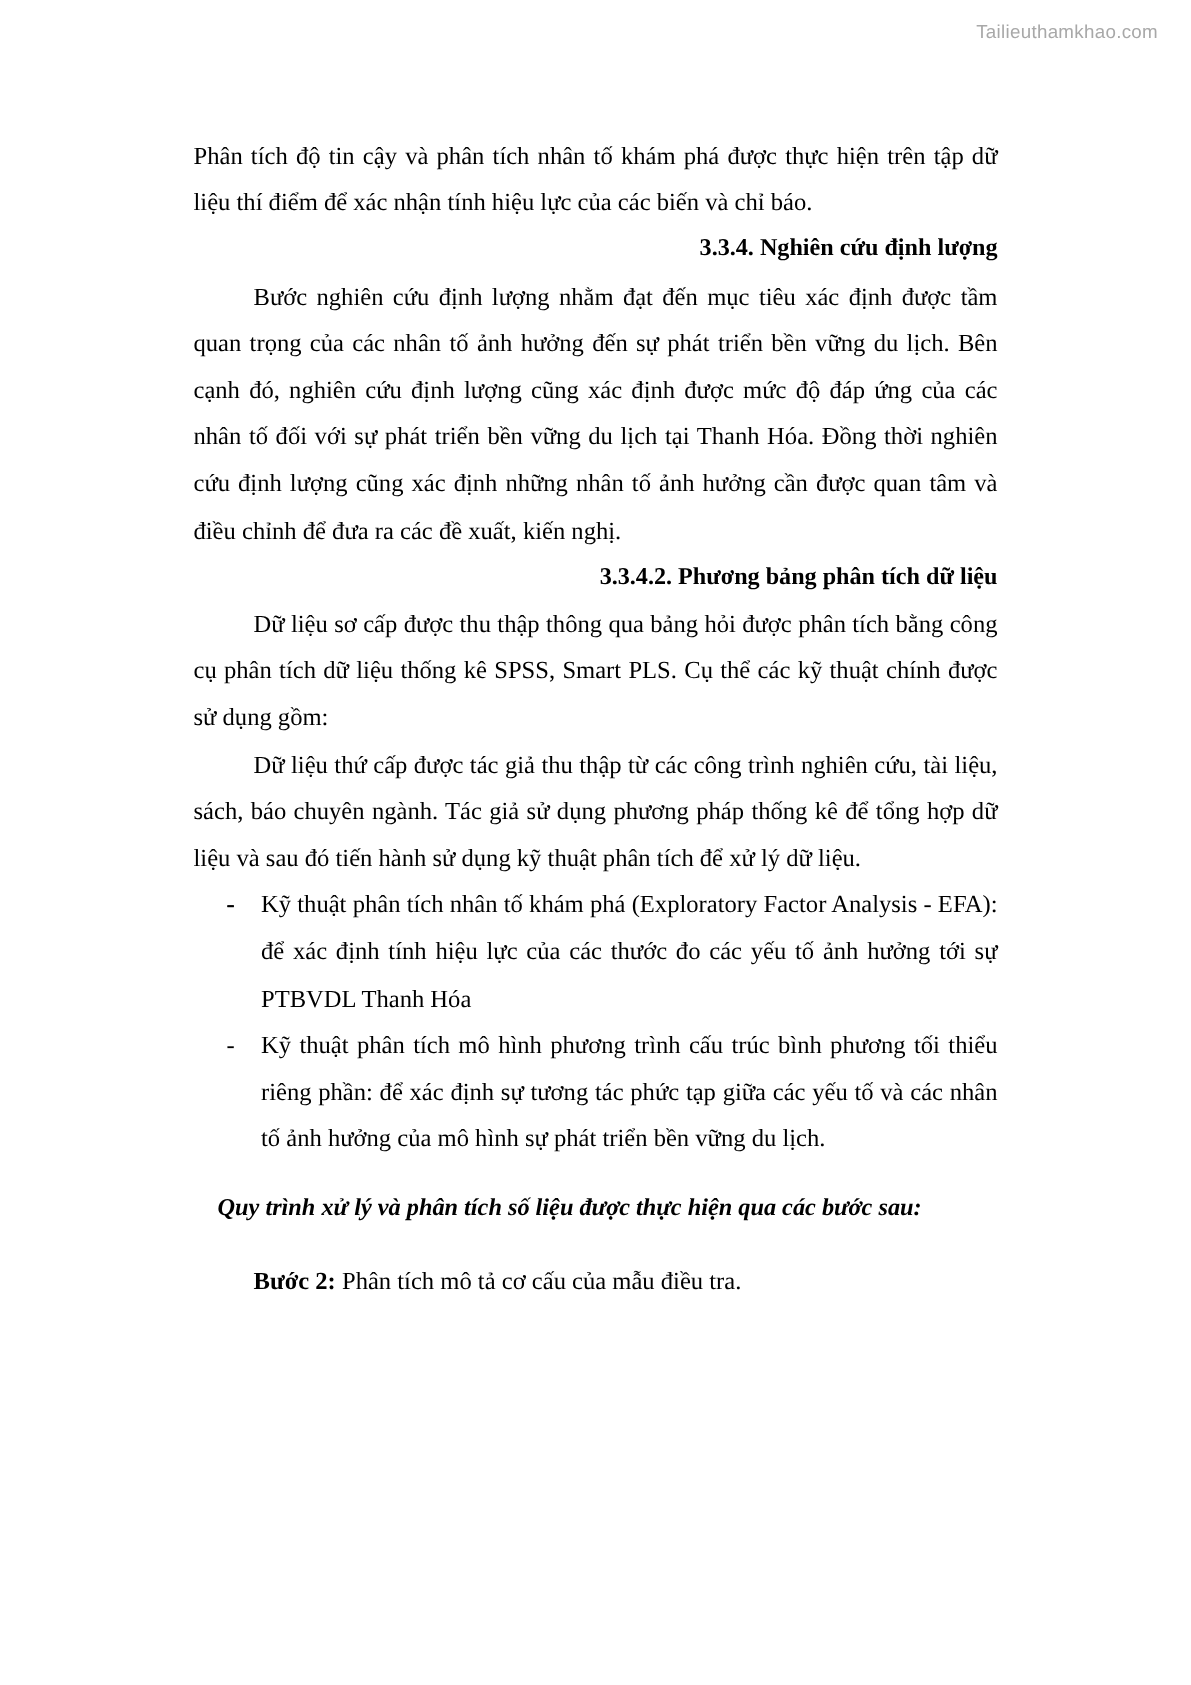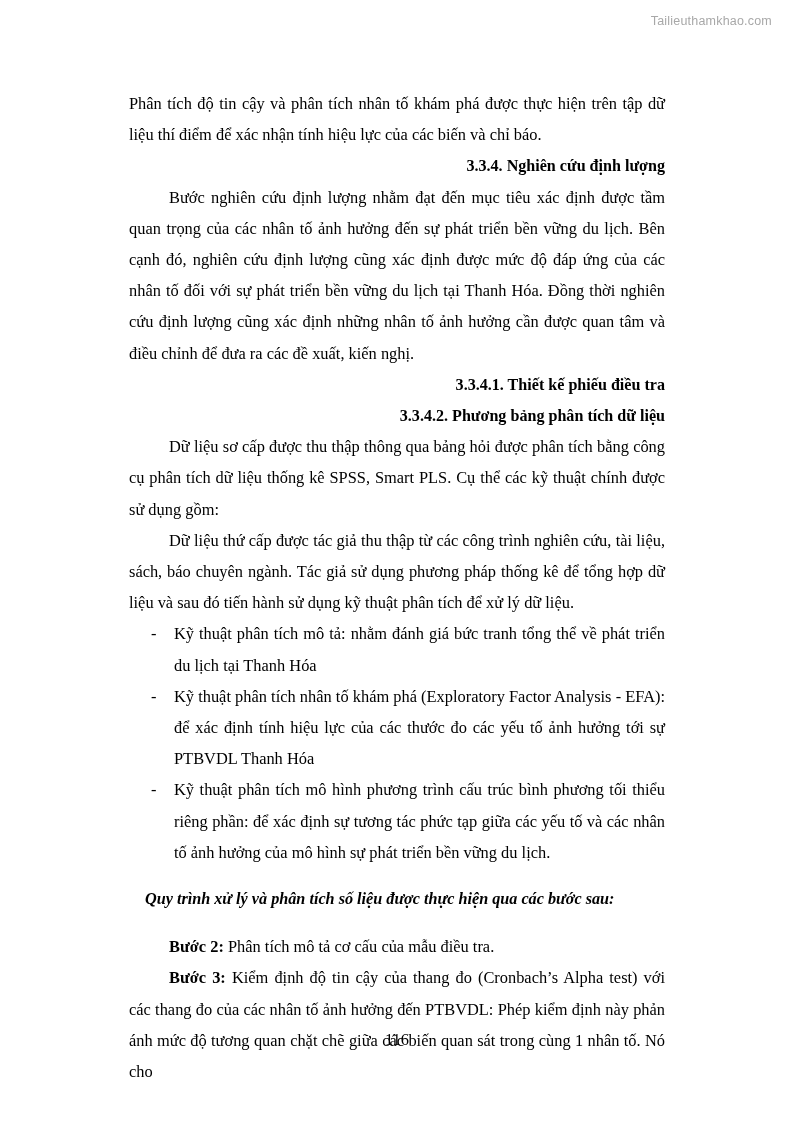--- a/index.html
+++ b/index.html
@@ -115,47 +115,43 @@
   <div class="watermark">Tailieuthamkhao.com</div>
 
   <div class="content">
 
     <p class="para">Phân tích độ tin cậy và phân tích nhân tố khám phá được thực hiện trên tập dữ liệu thí điểm để xác nhận tính hiệu lực của các biến và chỉ báo.</p>
 
     <p class="heading">3.3.4. Nghiên cứu định lượng</p>
 
     <p class="para indent">Bước nghiên cứu định lượng nhằm đạt đến mục tiêu xác định được tầm quan trọng của các nhân tố ảnh hưởng đến sự phát triển bền vững du lịch. Bên cạnh đó, nghiên cứu định lượng cũng xác định được mức độ đáp ứng của các nhân tố đối với sự phát triển bền vững du lịch tại Thanh Hóa. Đồng thời nghiên cứu định lượng cũng xác định những nhân tố ảnh hưởng cần được quan tâm và điều chỉnh để đưa ra các đề xuất, kiến nghị.</p>
 
-    <p class="heading">3.3.4.1. Thiết kế phiếu điều tra</p>
 
     <p class="heading">3.3.4.2. Phương bảng phân tích dữ liệu</p>
 
     <p class="para indent">Dữ liệu sơ cấp được thu thập thông qua bảng hỏi được phân tích bằng công cụ phân tích dữ liệu thống kê SPSS, Smart PLS. Cụ thể các kỹ thuật chính được sử dụng gồm:</p>
 
     <p class="para indent">Dữ liệu thứ cấp được tác giả thu thập từ các công trình nghiên cứu, tài liệu, sách, báo chuyên ngành. Tác giả sử dụng phương pháp thống kê để tổng hợp dữ liệu và sau đó tiến hành sử dụng kỹ thuật phân tích để xử lý dữ liệu.</p>
 
     <ul class="bullet-list">
       <li class="bullet-item">
         <span class="bullet-marker">-</span>
-        <span>Kỹ thuật phân tích mô tả: nhằm đánh giá bức tranh tổng thể về phát triển du lịch tại Thanh Hóa</span>
       </li>
       <li class="bullet-item">
         <span class="bullet-marker">-</span>
         <span>Kỹ thuật phân tích nhân tố khám phá (Exploratory Factor Analysis - EFA): để xác định tính hiệu lực của các thước đo các yếu tố ảnh hưởng tới sự PTBVDL Thanh Hóa</span>
       </li>
       <li class="bullet-item">
         <span class="bullet-marker">-</span>
         <span>Kỹ thuật phân tích mô hình phương trình cấu trúc bình phương tối thiểu riêng phần: để xác định sự tương tác phức tạp giữa các yếu tố và các nhân tố ảnh hưởng của mô hình sự phát triển bền vững du lịch.</span>
       </li>
     </ul>
 
     <p class="boldital">Quy trình xử lý và phân tích số liệu được thực hiện qua các bước sau:</p>
 
 
     <p class="step-para"><span class="step-label">Bước 2:</span><span> Phân tích mô tả cơ cấu của mẫu điều tra.</span></p>
 
-    <p class="step-para"><span class="step-label">Bước 3:</span><span> Kiểm định độ tin cậy của thang đo (Cronbach’s Alpha test) với các thang đo của các nhân tố ảnh hưởng đến PTBVDL: Phép kiểm định này phản ánh mức độ tương quan chặt chẽ giữa các biến quan sát trong cùng 1 nhân tố. Nó cho</span></p>
 
   </div>
 
-  <div class="pagenum">116</div>
 
 </div>
 
 </body></html>

